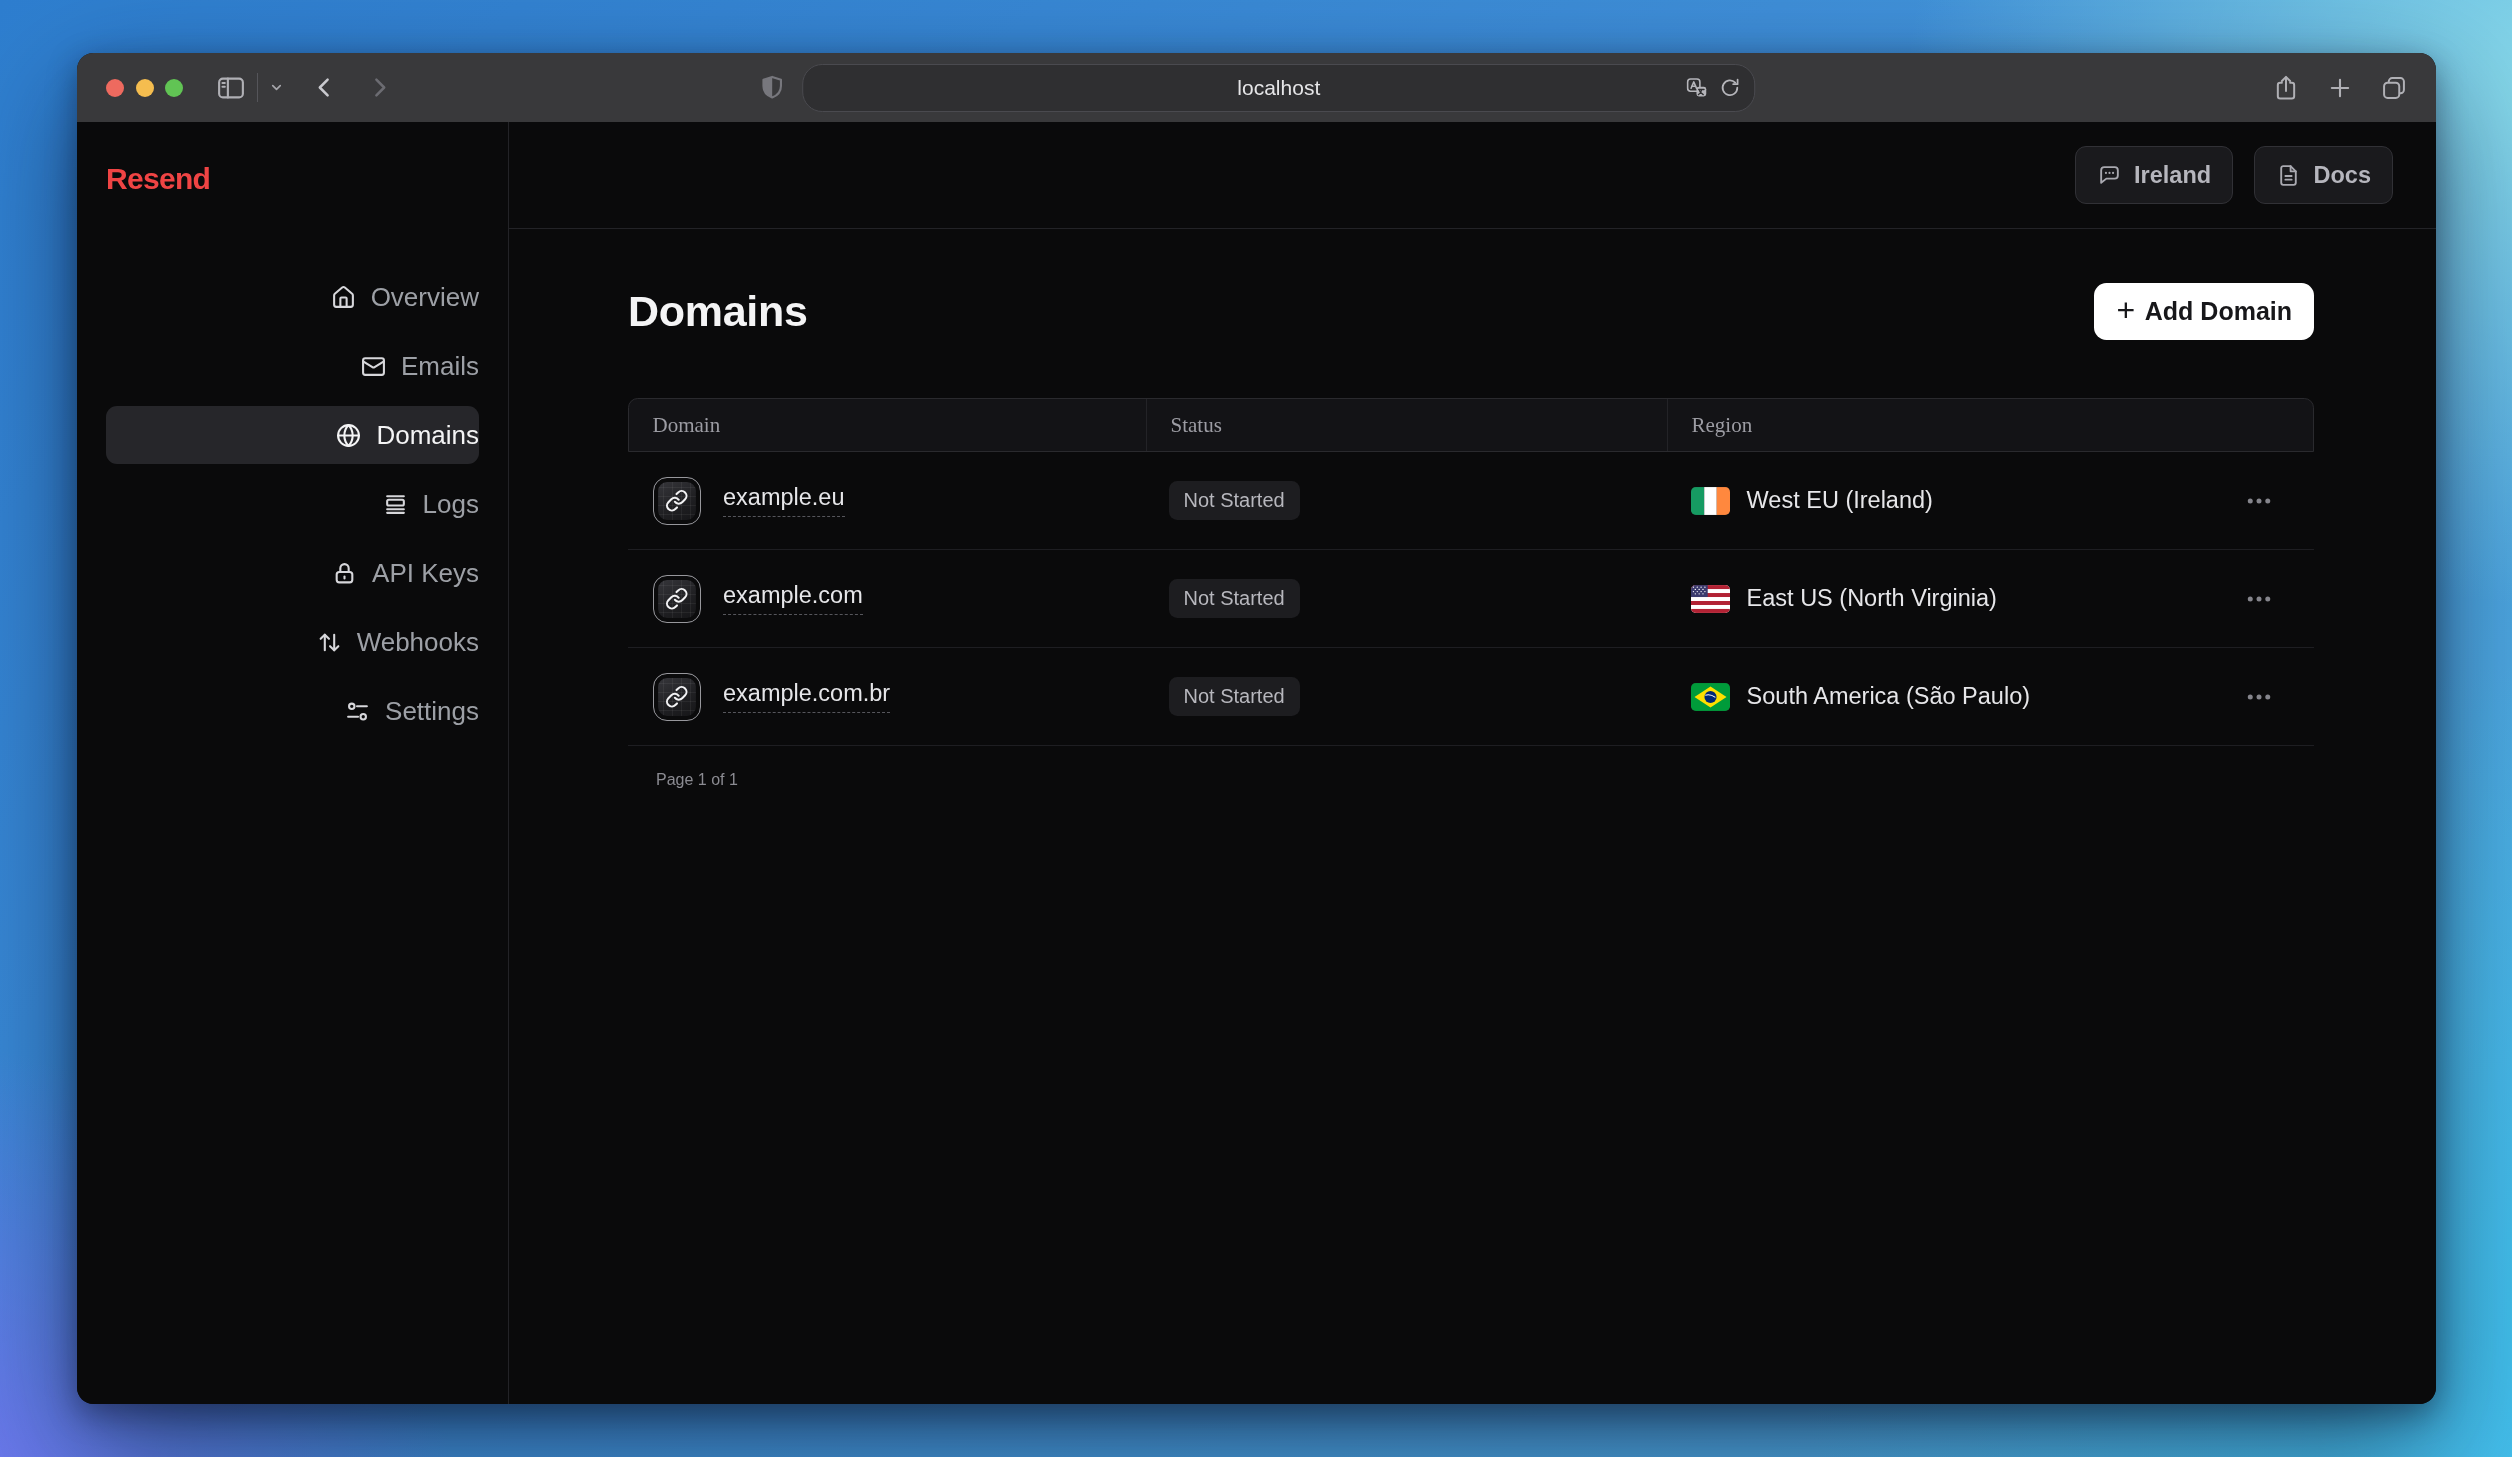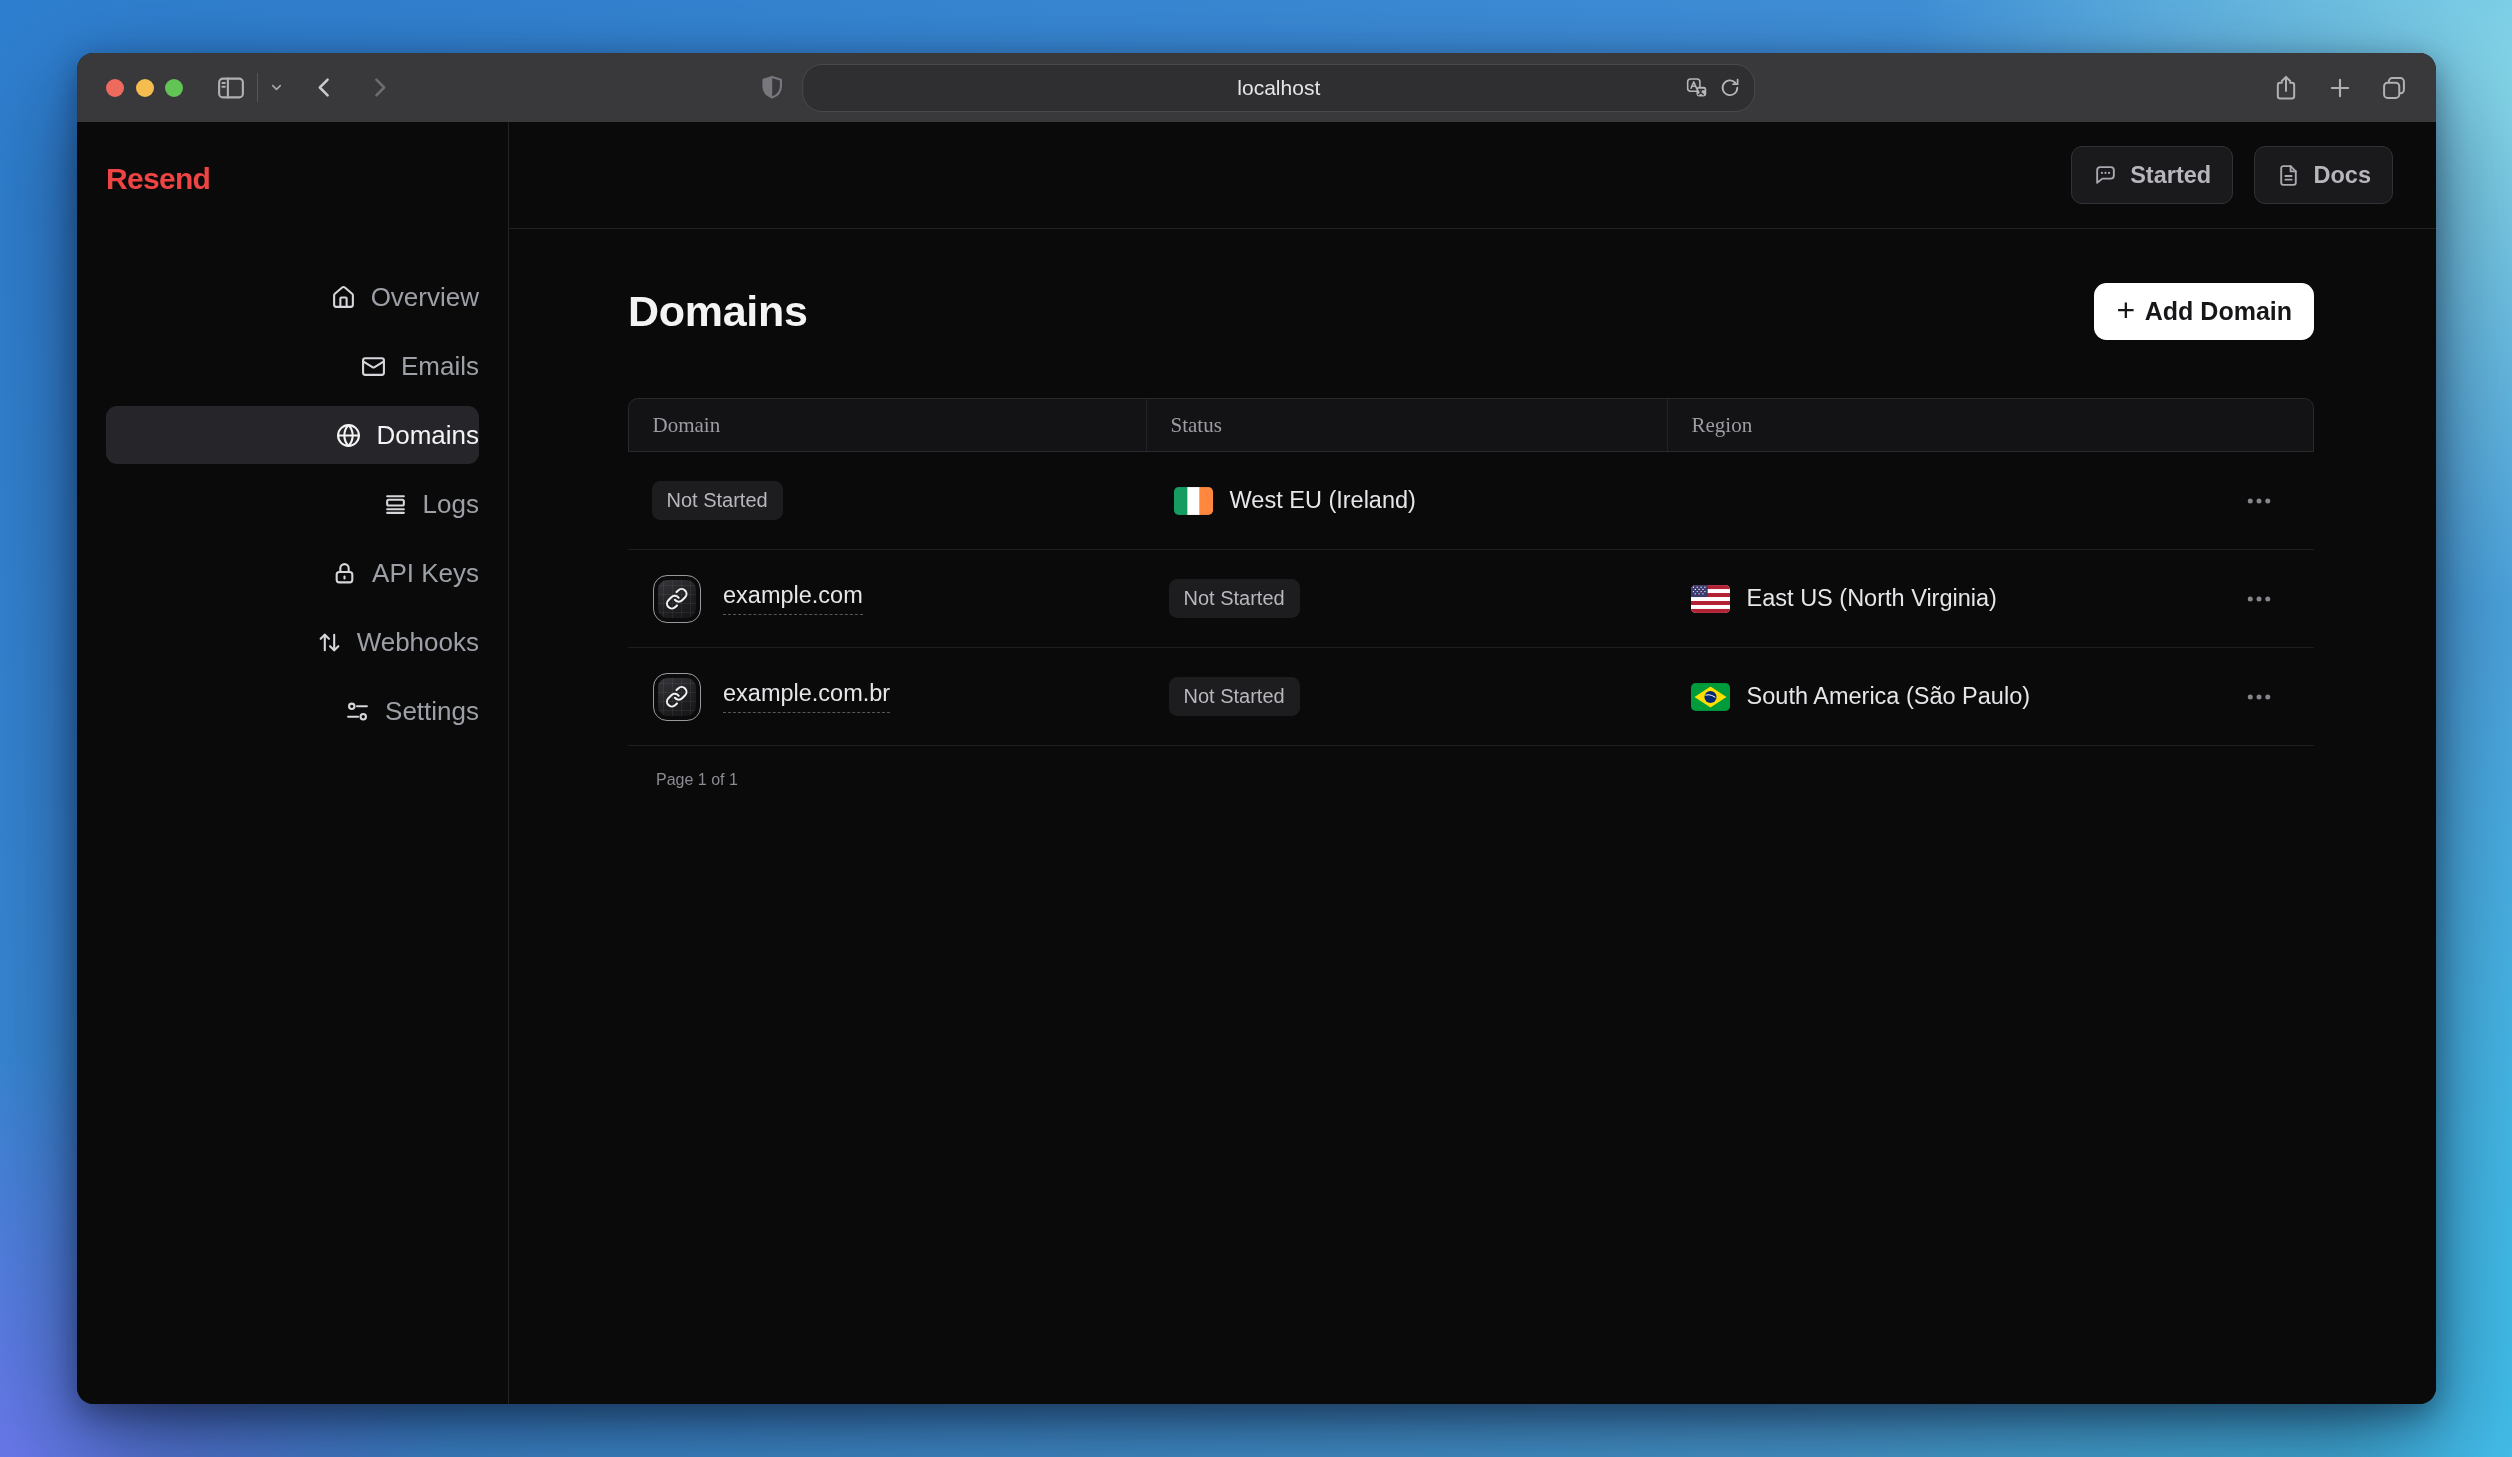--- a/index.html
+++ b/index.html
@@ -283,21 +283,21 @@
       <div class="topbar">
         <button class="ghost-btn">
           <span class="btn-icon ic36">
             <svg viewBox="0 0 24 24" fill="none" stroke="currentColor" stroke-width="1.8" stroke-linejoin="round">
                 <path d="M4 7a3 3 0 0 1 3-3h10a3 3 0 0 1 3 3v5a3 3 0 0 1-3 3H9l-5 4z"></path>
                 <circle cx="8.6" cy="9.5" r="1.05" fill="currentColor" stroke="none"></circle>
                 <circle cx="12" cy="9.5" r="1.05" fill="currentColor" stroke="none"></circle>
                 <circle cx="15.4" cy="9.5" r="1.05" fill="currentColor" stroke="none"></circle>
               </svg>
           </span>
-          <span>Started</span>
+          <span>Ireland</span>
         </button>
         <button class="ghost-btn">
           <span class="btn-icon ic36">
             <svg viewBox="0 0 24 24" fill="none" stroke="currentColor" stroke-width="1.8" stroke-linecap="round" stroke-linejoin="round">
                 <path d="M14 3H7a2 2 0 0 0-2 2v14a2 2 0 0 0 2 2h10a2 2 0 0 0 2-2V8z"></path>
                 <path d="M14 3v5h5"></path>
                 <path d="M9 12.5h6"></path>
                 <path d="M9 16h6"></path>
               </svg>
           </span>
@@ -316,20 +316,31 @@
 
         <div class="table">
           <div class="thead">
             <div class="th col1">Domain</div>
             <div class="th col2">Status</div>
             <div class="th col3">Region</div>
             <div class="th col4"></div>
           </div>
           <div>
               <div class="trow">
+                <div class="cell col1">
+                  <button class="chip">
+                    <span>
+                      <svg viewBox="0 0 24 24" fill="none" stroke="currentColor" stroke-width="2.1" stroke-linecap="round" stroke-linejoin="round">
+                        <path d="M10 13a5 5 0 0 0 7.54.54l3-3a5 5 0 0 0-7.07-7.07l-1.72 1.71"></path>
+                        <path d="M14 11a5 5 0 0 0-7.54-.54l-3 3a5 5 0 0 0 7.07 7.07l1.71-1.71"></path>
+                      </svg>
+                    </span>
+                  </button>
+                  <a class="domain">example.eu</a>
+                </div>
                 <div class="cell col2">
                   <span class="badge">Not Started</span>
                 </div>
                 <div class="cell col3">
                   <span class="flag">
                     <svg viewBox="0 0 56 40">
                       <rect width="19" height="40" fill="#169b62"></rect>
                       <rect x="19" width="18" height="40" fill="#ffffff"></rect>
                       <rect x="37" width="19" height="40" fill="#ff883e"></rect>
                     </svg>

